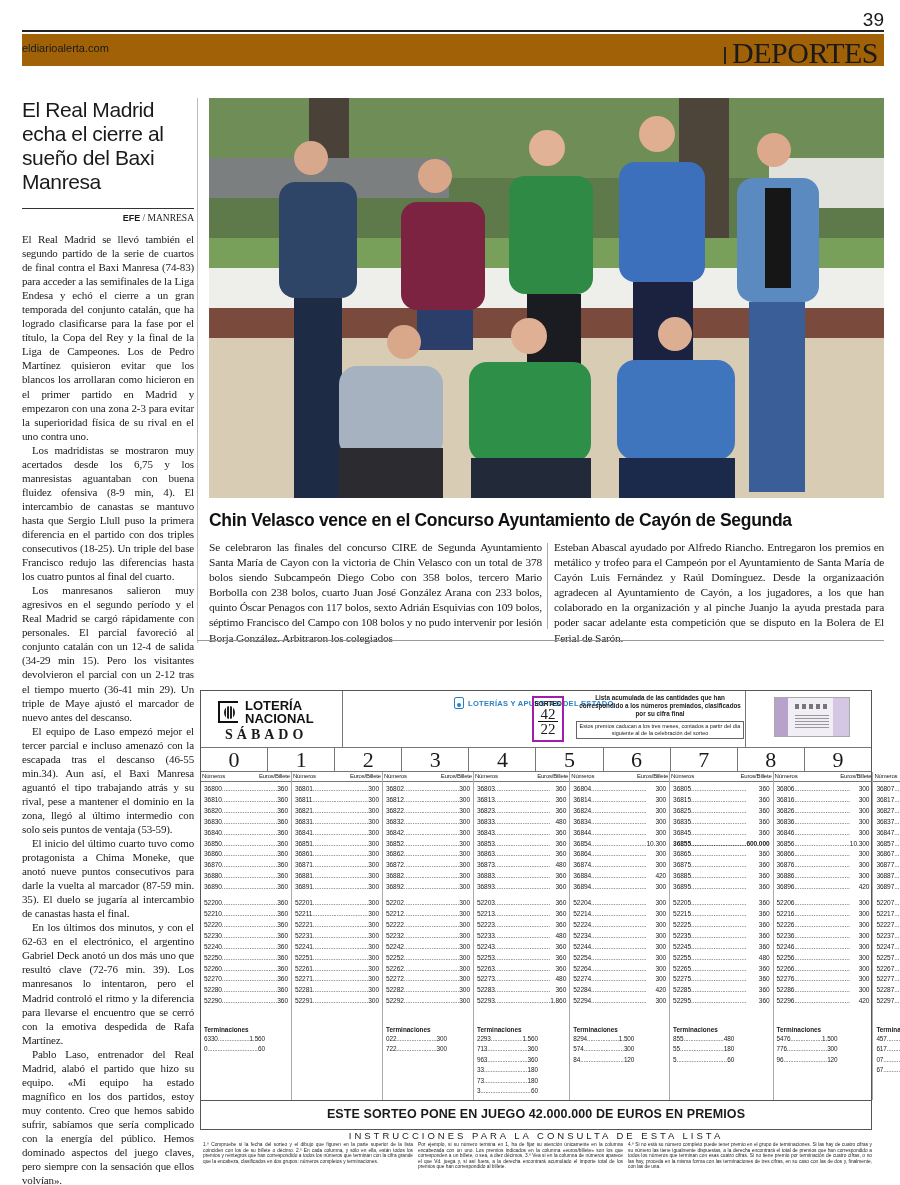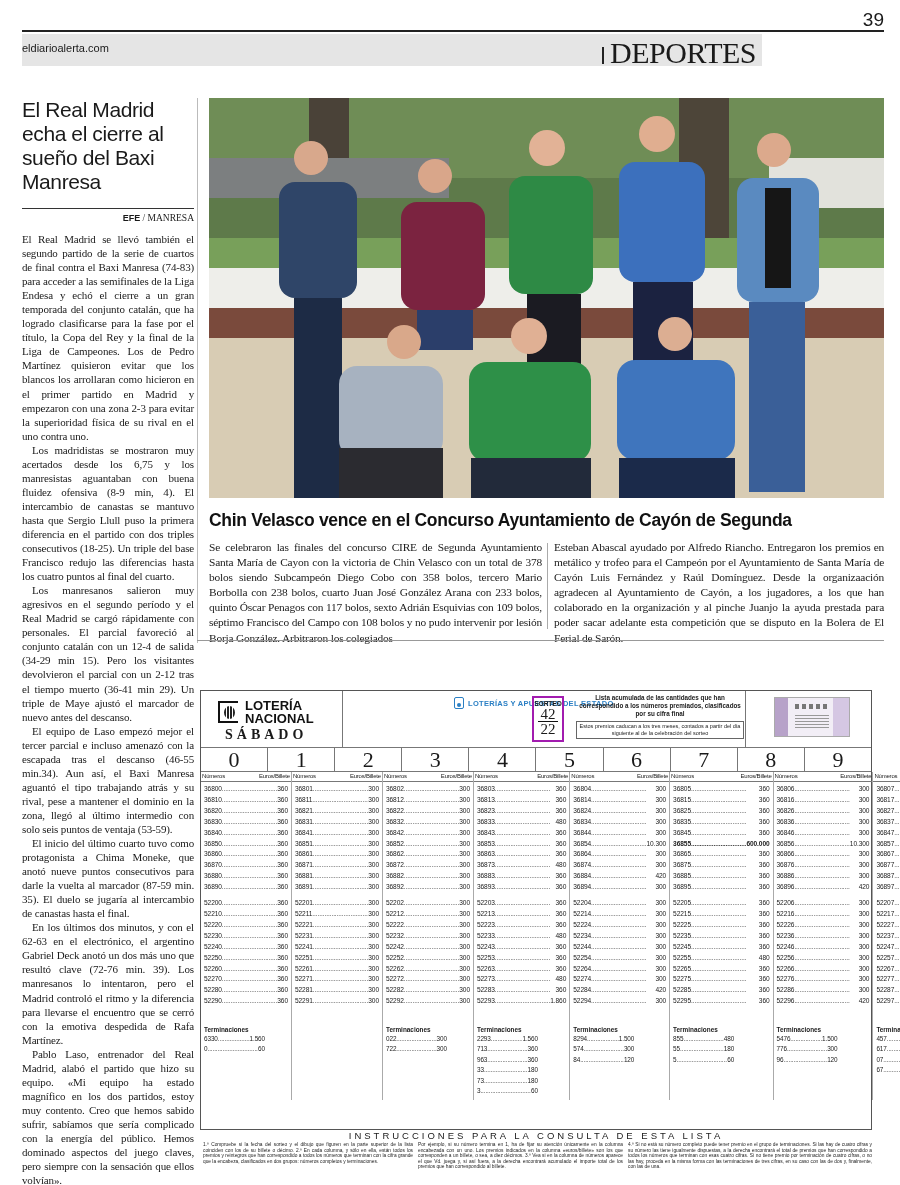--- a/index.html
+++ b/index.html
@@ -4,21 +4,21 @@
 <style>
   * { box-sizing: border-box; margin: 0; padding: 0; }
   html, body { width: 900px; height: 1185px; background: #fff; overflow: hidden; }
   body { position: relative; font-family: "Liberation Serif", serif; color: #1a1a1a; }
 
   
   .topline { position: absolute; left: 22px; top: 12px; width: 862px; height: 20px; border-bottom: 2px solid #222; }
   .dateline { position: absolute; left: 0; top: 3px; font-family: Liberation Serif, serif; font-size: 11px; margin-top: 36px; }
   .dateline b { font-weight: 700; }
   .pagenum { position: absolute; right: 0; top: -3px; font-family: "Liberation Sans", sans-serif; font-size: 19px; }
-  .bandbar { position: absolute; left: 22px; top: 34px; width: 740px; height: 32px; background: #e5e5e5; }
+  .bandbar { position: absolute; left: 22px; top: 34px; width: 862px; height: 32px; background: #a16207; }
   .site { position: absolute; left: 0; top: 8px; font-family: "Liberation Sans", sans-serif; font-size: 11px; }
   .section { position: absolute; right: 6px; top: 2px; font-family: "Liberation Serif", serif; font-size: 30px; letter-spacing: -0.5px; }
   .section .bar { display: inline-block; width: 2px; height: 17px; background: #222; margin-right: 6px; vertical-align: -1px; }
 
   
   .leftcol { position: absolute; left: 22px; top: 98px; width: 172px; }
   .headline { font-family: "Liberation Sans", sans-serif; font-size: 21px; line-height: 24px; font-weight: 400; color: #1a1a1a; letter-spacing: -0.4px; }
   .rule { border-top: 1px solid #333; margin-top: 14px; }
   .byline { text-align: right; font-family: "Liberation Serif", serif; font-size: 9.5px; margin-top: 4px; }
   .byline b { font-family: "Liberation Sans", sans-serif; font-weight: 700; font-size: 9px; }
@@ -1185,17 +1185,18 @@
             <span class="n">07</span>
             <span class="d"></span>
           </div>
           <div class="r">
             <span class="n">67</span>
             <span class="d"></span>
           </div>
         </div>
       </div>
     </div>
+  <div class="footer-bar">ESTE SORTEO PONE EN JUEGO 42.000.000 DE EUROS EN PREMIOS</div>
 </div>
 <div class="instr-title">INSTRUCCIONES PARA LA CONSULTA DE ESTA LISTA</div>
 <div class="instr i1">1.º Compruebe si la fecha del sorteo y el dibujo que figuren en la parte superior de la lista coinciden con los de su billete o décimo. 2.º En cada columna, y sólo en ella, están todos los premios y reintegros que han correspondido a todos los números que terminan con la cifra grande que la encabeza, clasificados en dos grupos: números completos y terminaciones.</div>
 <div class="instr i2">Por ejemplo, si su número termina en 1, ha de fijar su atención únicamente en la columna encabezada con un uno. Los premios indicados en la columna «euros/billete» son los que corresponden a un billete, o sea, a diez décimos. 3.º Vea si en la columna de números aparece el que Vd. juega y, si así fuera, a la derecha encontrará acumulado el importe total de los premios que han correspondido al billete.</div>
 <div class="instr i3">4.º Si no está su número completo puede tener premio en el grupo de terminaciones. Si las hay de cuatro cifras y su número las tiene igualmente dispuestas, a la derecha encontrará el total de premios que han correspondido a todos los números que terminan con esas cuatro cifras. Si no tiene premio por terminación de cuatro cifras, o no las hay, proceda en la misma forma con las terminaciones de tres cifras, en su caso con las de dos y, finalmente, con las de una.</div>
 
 </body></html>

